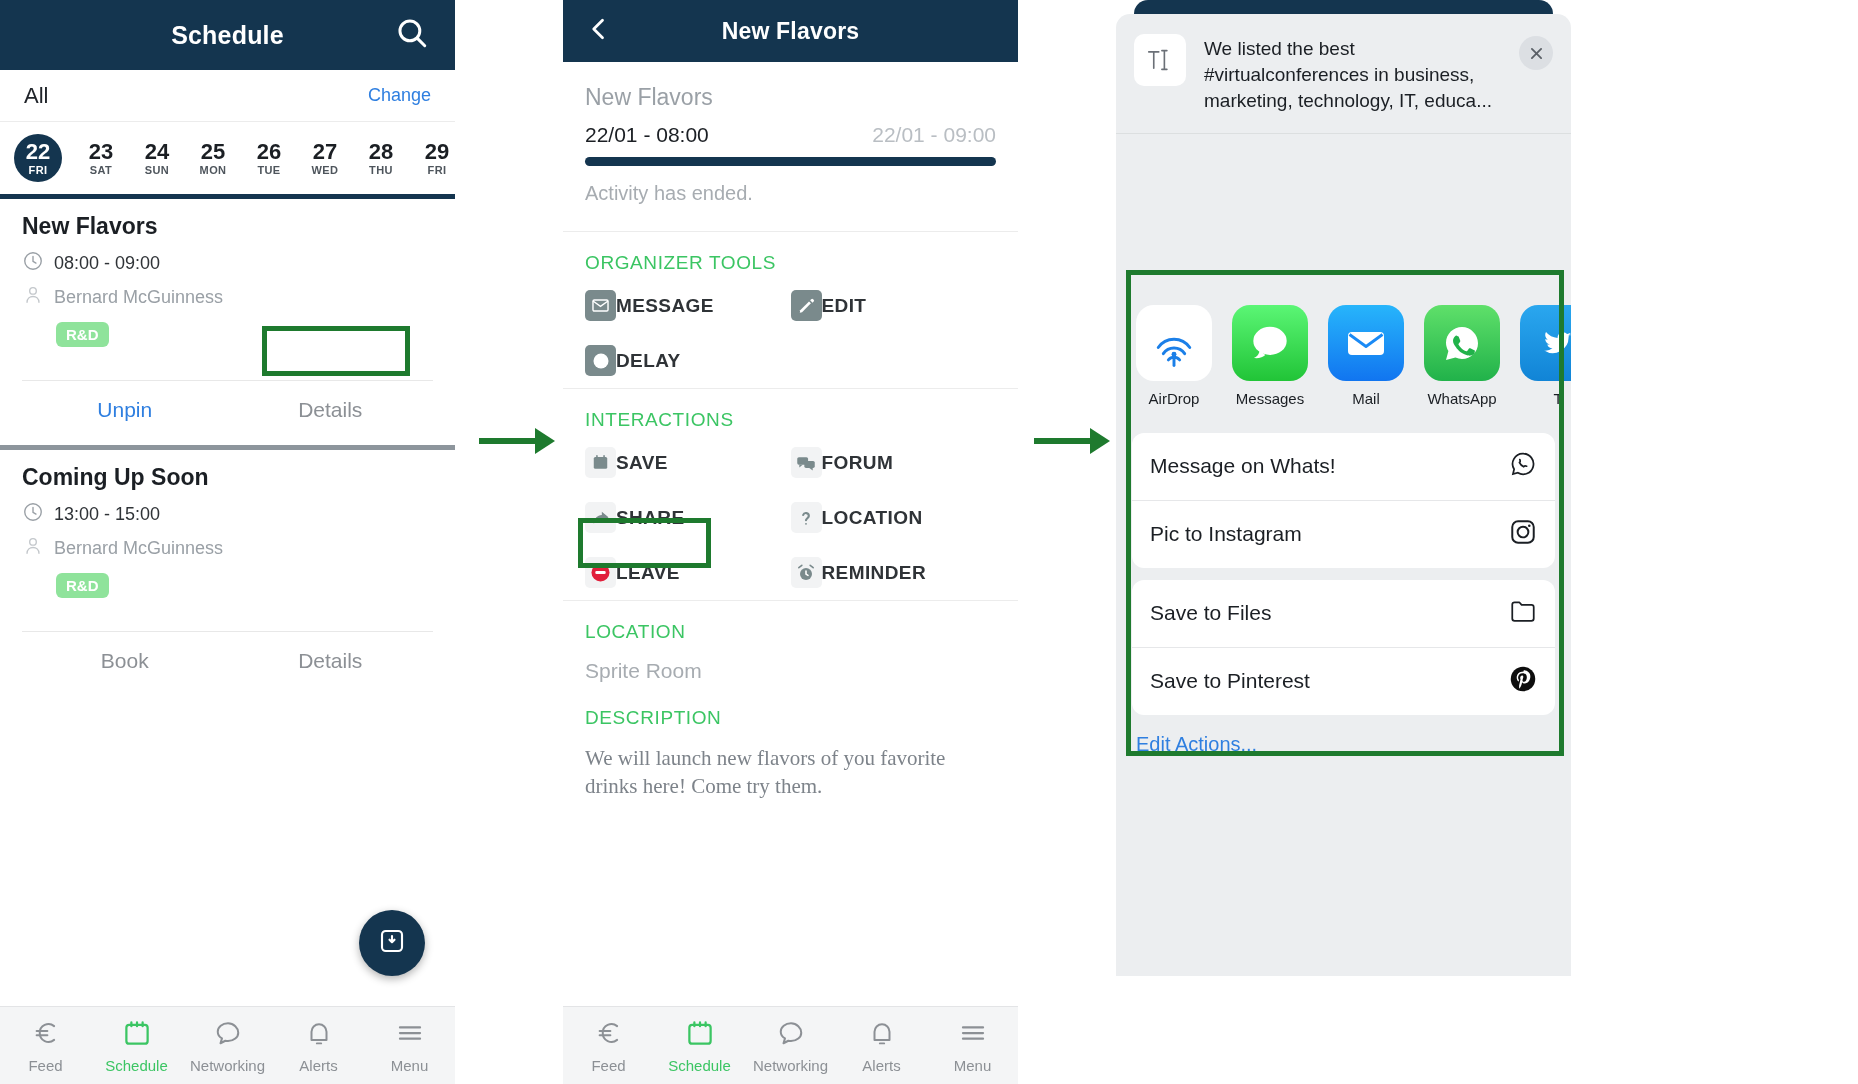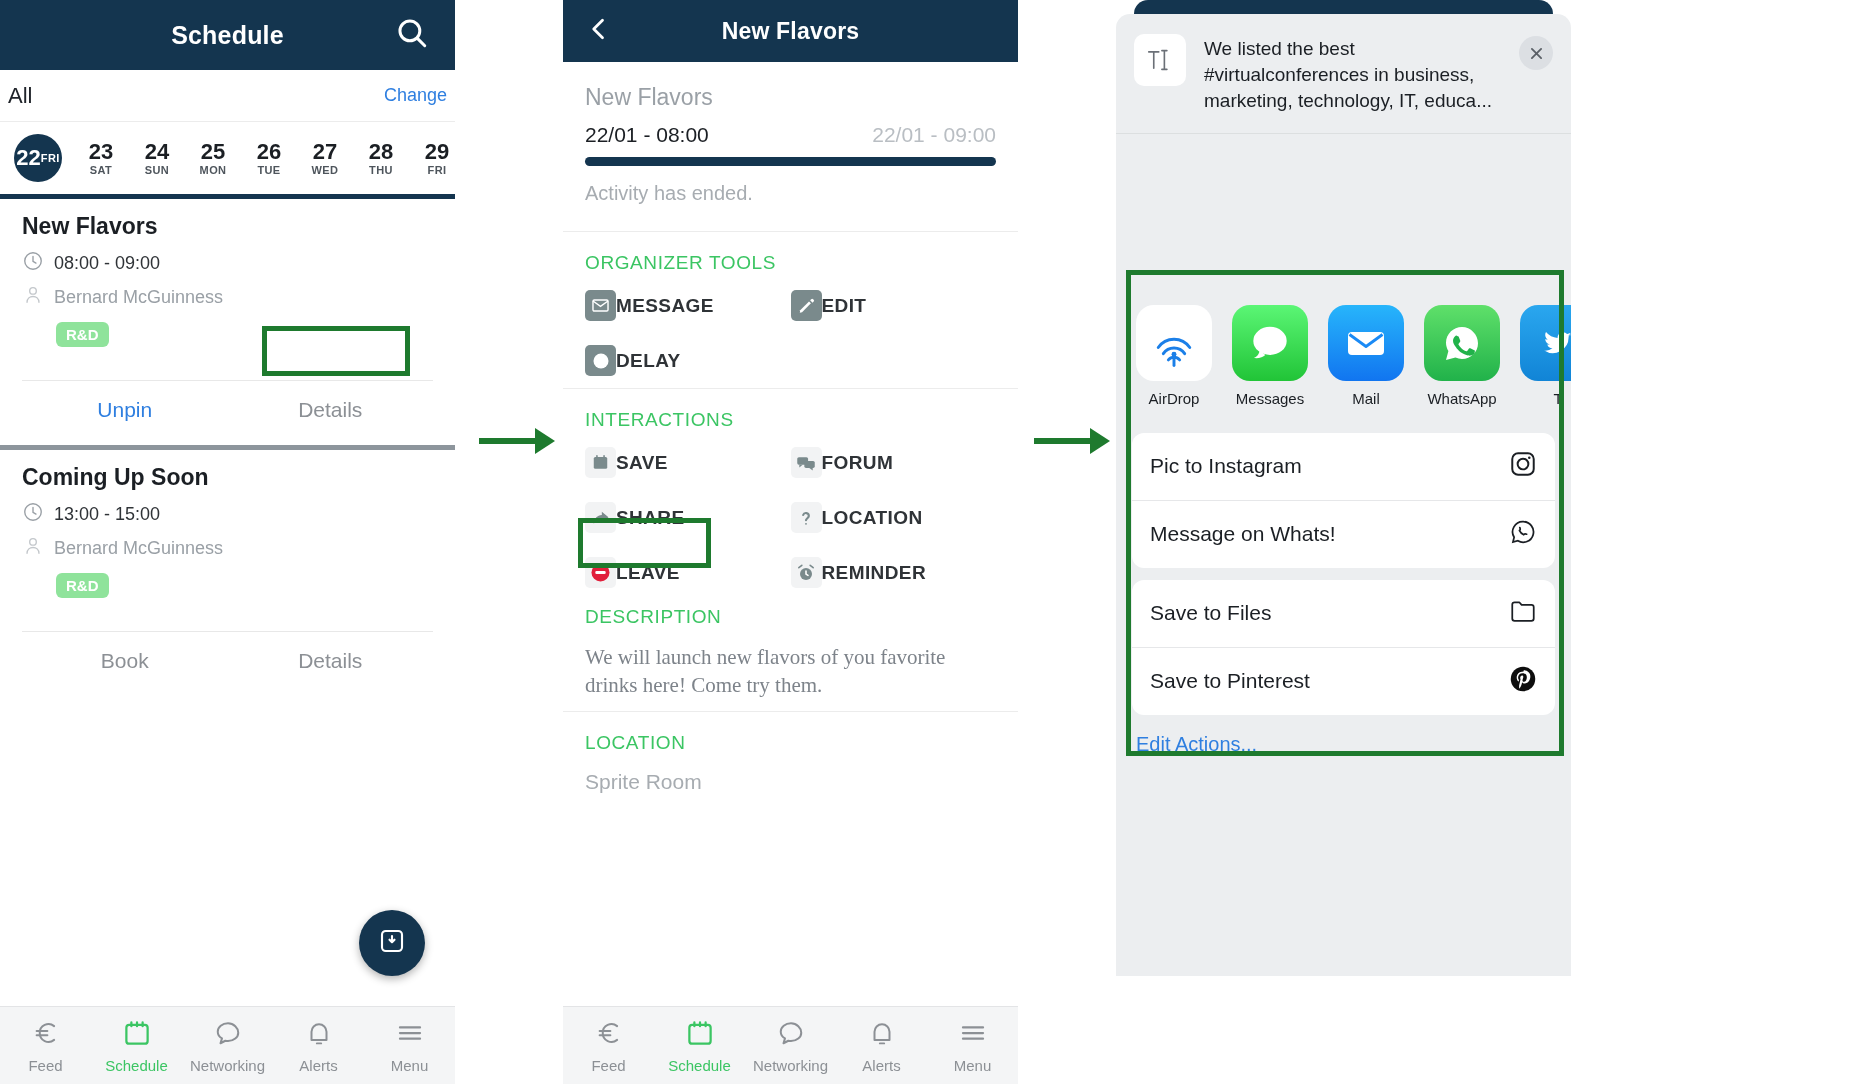--- a/index.html
+++ b/index.html
@@ -20,35 +20,35 @@
     background:#14354f; color:#fff; height:70px;
     display:flex; align-items:center; justify-content:center;
     position:relative;
   }
   .nav-dark .nav-title { font-size:25px; font-weight:bold; letter-spacing:.2px; }
   .nav-search { position:absolute; right:26px; top:50%; transform:translateY(-50%); }
   .nav-back { position:absolute; left:22px; top:50%; transform:translateY(-50%); }
 
   .filter-row {
     height:52px; display:flex; align-items:center; justify-content:space-between;
-    padding:0 8px; background:#fff; border-bottom:1px solid #ececec;
+    padding:0 24px; background:#fff; border-bottom:1px solid #ececec;
   }
   .filter-row .flt-label { font-size:22px; color:#20242a; }
   .filter-row .flt-change { font-size:18px; color:#2f7fe0; }
 
   .daystrip {
     display:flex; align-items:center; height:72px; padding-left:14px;
     overflow:hidden; background:#fff; gap:6px;
   }
   .day { width:50px; text-align:center; flex:0 0 auto; padding:4px 0; }
   .day .dnum { font-size:22px; font-weight:bold; color:#1b1f24; line-height:1.05; }
   .day .ddow { font-size:11px; font-weight:bold; color:#4e555c; letter-spacing:.4px; }
   .day.active {
     background:#14354f; border-radius:50%; width:48px; height:48px;
-    display:flex; flex-direction:row; align-items:center; justify-content:center;
+    display:flex; flex-direction:column; align-items:center; justify-content:center;
     margin-right:8px;
   }
   .day.active .dnum, .day.active .ddow { color:#fff; }
   .strip-rule { height:5px; background:#14354f; }
 
   .evt { padding:14px 22px 6px 22px; }
   .evt h3 { font-size:23px; font-weight:bold; color:#1b1f24; margin-bottom:10px; }
   .evt .meta { display:flex; align-items:center; gap:10px; margin-bottom:7px; color:#9aa0a6; font-size:18px; }
   .evt .meta.time { color:#2f3337; }
   .evt .tag {
@@ -415,28 +415,28 @@
               <circle cx="12" cy="13.3" r="7.2" fill="#7a8a8c" stroke="none"></circle>
                 <path d="M3.4 5.6 7 2.8M20.6 5.6 17 2.8"></path>
               <path d="M12 9.6v3.8l2.4 1.5" stroke="#ffffff"></path>
               </svg>
           </span>
           <span class="tlabel">REMINDER</span>
         </div>
       </div>
     </div>
 
+    <div class="sect">
+      <div class="sect-title">LOCATION</div>
+      <div class="sect-body">Sprite Room</div>
+    </div>
+
     <div class="sect" style="border-top:none; padding-top:6px;">
       <div class="sect-title">DESCRIPTION</div>
       <div class="desc-text">We will launch new flavors of you favorite drinks here! Come try them.</div>
-    </div>
-
-    <div class="sect">
-      <div class="sect-title">LOCATION</div>
-      <div class="sect-body">Sprite Room</div>
     </div>
 
     <div class="tabbar">
       <div class="tab">
         <span>
           <svg width="30" height="30" viewBox="0 0 24 24" fill="none" stroke="#8c9095" stroke-width="1.6" stroke-linecap="round">
             <path d="M18.5 6.5A7 7 0 0 0 7 12a7 7 0 0 0 11.5 5.5"></path>
               <path d="M4.5 10.3h8.6M4.5 13.7h8.6"></path>
             </svg>
         </span>
@@ -546,35 +546,35 @@
               <path d="M38 15.5c-1 .5-2.1.8-3.3 1a5.8 5.8 0 0 0 2.5-3.2c-1.1.7-2.4 1.2-3.7 1.4a5.8 5.8 0 0 0-10 4 16.5 16.5 0 0 1-12-6.1 5.8 5.8 0 0 0 1.8 7.8c-1 0-1.8-.3-2.6-.7 0 2.8 2 5.2 4.7 5.7-.9.3-1.7.3-2.6.1a5.8 5.8 0 0 0 5.4 4 11.7 11.7 0 0 1-8.6 2.4 16.5 16.5 0 0 0 25.4-14.7c1.1-.8 2.1-1.8 3-3z" fill="#ffffff"></path>
               </svg>
           </div>
           <div class="alabel">T</div>
         </div>
       </div>
 
 
       <div class="act-group">
         <div class="act-row">
+          <span>Message on Whats!</span>
+          <span>
+            <svg width="28" height="28" viewBox="0 0 24 24" fill="none" stroke="#1b1f24" stroke-width="1.5">
+              <path d="M12 3.2A8.7 8.7 0 0 0 4.4 16.5L3.4 20.6l4.2-1.1A8.8 8.8 0 1 0 12 3.2z"></path>
+              <path d="M9.3 8.3c.7 1.7.4 1.6-.3 2.5.7 1.5 2 2.8 3.6 3.5.8-.8.8-1.1 2.5-.4" stroke-linecap="round"></path>
+              </svg>
+          </span>
+        </div>
+        <div class="act-row">
           <span>Pic to Instagram</span>
           <span>
             <svg width="28" height="28" viewBox="0 0 24 24" fill="none" stroke="#1b1f24" stroke-width="1.7">
               <rect x="2.8" y="2.8" width="18.4" height="18.4" rx="5"></rect>
                 <circle cx="12" cy="12" r="4.6"></circle>
               <circle cx="17.4" cy="6.6" r="1.1" fill="#1b1f24" stroke="none"></circle>
-              </svg>
-          </span>
-        </div>
-        <div class="act-row">
-          <span>Message on Whats!</span>
-          <span>
-            <svg width="28" height="28" viewBox="0 0 24 24" fill="none" stroke="#1b1f24" stroke-width="1.5">
-              <path d="M12 3.2A8.7 8.7 0 0 0 4.4 16.5L3.4 20.6l4.2-1.1A8.8 8.8 0 1 0 12 3.2z"></path>
-              <path d="M9.3 8.3c.7 1.7.4 1.6-.3 2.5.7 1.5 2 2.8 3.6 3.5.8-.8.8-1.1 2.5-.4" stroke-linecap="round"></path>
               </svg>
           </span>
         </div>
       </div>
 
       <div class="act-group">
         <div class="act-row">
           <span>Save to Files</span>
           <span>
             <svg width="28" height="28" viewBox="0 0 24 24" fill="none" stroke="#1b1f24" stroke-width="1.5" stroke-linejoin="round">

